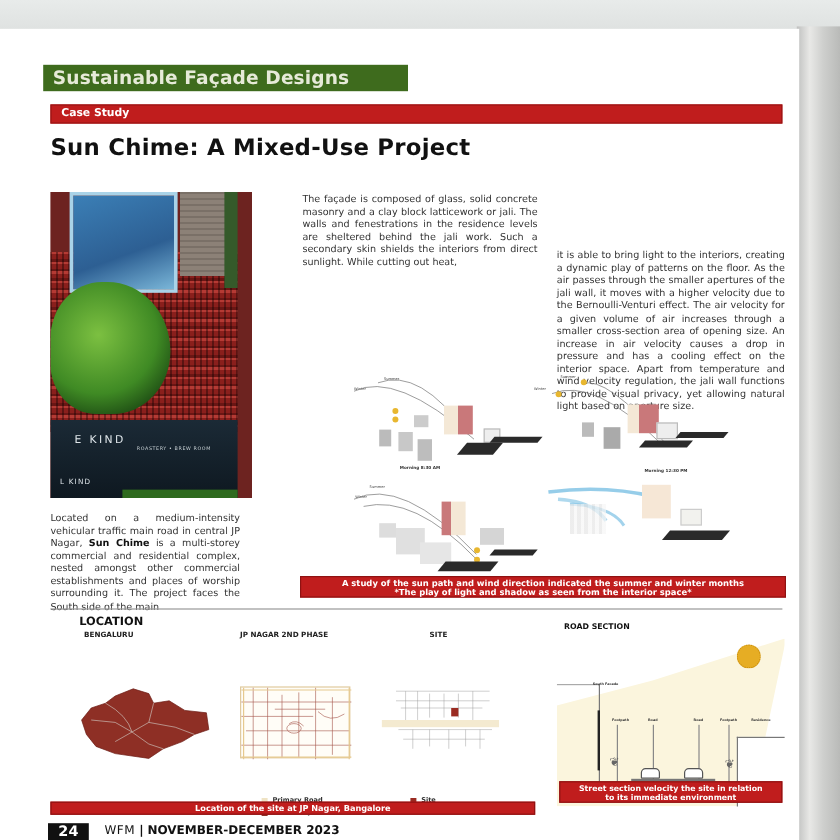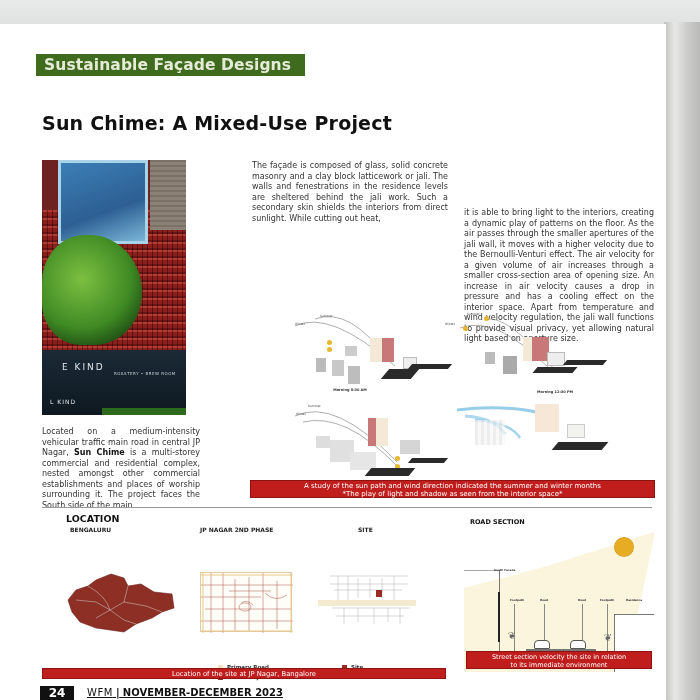--- a/index.html
+++ b/index.html
@@ -2,30 +2,30 @@
 <html><head>
 <meta charset="utf-8">
 <style>
   * { box-sizing: border-box; margin: 0; padding: 0; }
   html, body { width: 700px; height: 700px; overflow: hidden; }
   body { background: #d9dbd9; position: relative; font-family: "DejaVu Sans", sans-serif; }
   .topstrip { position: absolute; left: 0; top: 0; width: 700px; height: 24px; background: linear-gradient(#e8ebea, #dfe2e1); }
   .spine { position: absolute; left: 664px; top: 22px; width: 36px; height: 678px; background: linear-gradient(90deg, #bfc0bf 0%, #e8e8e6 30%, #cfd0ce 60%, #b9bab8 100%); }
   .page { position: absolute; left: 0; top: 24px; width: 666px; height: 676px; background: #fff; overflow: hidden; }
 
-  .section-banner { position: absolute; left: 36px; top: 30px; width: 269px; height: 22px; background: #3e6b1d; display: flex; align-items: center; padding-left: 8px; }
+  .section-banner { position: absolute; left: 36px; top: 30px; width: 304px; height: 22px; background: #3e6b1d; display: flex; align-items: center; padding-left: 8px; }
   .section-banner span { font-family: "DejaVu Sans", sans-serif; font-weight: bold; font-size: 15.5px; color: #e6ead8; letter-spacing: 0.1px; }
 
   .case-bar { position: absolute; left: 42px; top: 63px; width: 610px; height: 16px; background: #c01d1d; border: 1px solid #9a1414; display: flex; align-items: center; padding-left: 8px; }
   .case-bar span { font-size: 9px; color: #fff; font-weight: bold; }
 
   .title { position: absolute; left: 42px; top: 88px; font-size: 19px; font-weight: bold; color: #111; letter-spacing: 0.2px; }
   .subtitle { position: absolute; left: 42px; top: 113px; font-size: 13px; font-weight: bold; color: #4a7a1c; }
 
-  .photo { position: absolute; left: 42px; top: 136px; width: 144px; height: 255px; overflow: hidden; background: #6d2320; }
+  .photo { position: absolute; left: 42px; top: 136px; width: 168px; height: 255px; overflow: hidden; background: #6d2320; }
   .photo .brick { position: absolute; left: 0; top: 50px; width: 156px; height: 150px;
      background:
        repeating-linear-gradient(90deg, rgba(0,0,0,0.35) 0 1px, transparent 1px 5px),
        repeating-linear-gradient(0deg, #8a1f1c 0 4px, #b53a34 4px 6px, #6a1614 6px 8px); }
   .photo .glass { position: absolute; left: 16px; top: 0; width: 90px; height: 84px; background: linear-gradient(160deg, #3b7fb6, #2d5f93 60%, #7ab6d8); border: 3px solid #a9d3e8; }
   .photo .stone { position: absolute; left: 108px; top: 0; width: 40px; height: 70px; background: repeating-linear-gradient(0deg, #8c8177 0 3px, #7a7067 3px 5px); }
   .photo .palm { position: absolute; left: 145px; top: 0; width: 11px; height: 80px; background: #355a2a; }
   .photo .tree { position: absolute; left: 0; top: 75px; width: 100px; height: 110px; background: radial-gradient(circle at 40% 40%, #7cc041, #3f8a24 55%, #1e4d14 80%); border-radius: 45% 55% 50% 40%; }
   .photo .shop { position: absolute; left: 0; top: 190px; width: 156px; height: 65px; background: linear-gradient(#1b2a36, #0e1820); }
   .photo .sign1 { position: absolute; left: 20px; top: 202px; font-size: 9px; color: #dfe6ea; letter-spacing: 2px; }
@@ -41,21 +41,21 @@
   b.strong { color: #111; }
 
   .diagrams { position: absolute; left: 250px; top: 288px; width: 405px; height: 170px; }
   .diag { position: absolute; width: 200px; height: 80px; }
   .diag .lbl { position: absolute; left: 0; width: 100%; text-align: center; font-size: 3.5px; font-weight: bold; color: #333; }
   .diag .sm { position: absolute; font-size: 3px; color: #444; }
   .sun { position: absolute; width: 5px; height: 5px; border-radius: 50%; background: #e8b730; }
   .box { position: absolute; }
   .shadow { position: absolute; background: #2a2a2a; transform: skewX(-40deg); }
 
-  .caption-bar { position: absolute; background: #c01d1d; color: #fff; font-weight: normal; text-align: center; border: 1px solid #8f1212; }
+  .caption-bar { position: absolute; background: #c01d1d; color: #fff; font-weight: bold; text-align: center; border: 1px solid #8f1212; }
   .cap1 { left: 250px; top: 456px; width: 405px; height: 18px; font-size: 7px; line-height: 8px; padding-top: 1px; }
 
   .divider { position: absolute; left: 42px; top: 483px; width: 610px; height: 1px; background: #999; }
 
   .loc-title { position: absolute; left: 66px; top: 489px; font-size: 9.5px; font-weight: bold; color: #111; }
   .loc-sub { position: absolute; font-size: 6px; font-weight: bold; color: #222; }
 
   .map-blr { position: absolute; left: 66px; top: 548px; width: 110px; height: 62px; }
   .map-jp { position: absolute; left: 200px; top: 548px; width: 92px; height: 60px; border: 1px solid #e0caa0; background: #fffdf7; }
   .map-site { position: absolute; left: 318px; top: 548px; width: 98px; height: 58px; background: #fff; }
@@ -66,36 +66,39 @@
   .road-title { position: absolute; left: 470px; top: 494px; font-size: 6.5px; font-weight: bold; color: #111; }
   .road-sec { position: absolute; left: 464px; top: 508px; width: 190px; height: 140px; overflow: hidden; }
   .beam { position: absolute; left: 0; top: 0; width: 190px; height: 140px; background: #fbf5dd;
     clip-path: polygon(42% 25%, 100% 0%, 100% 4%, 85% 100%, 0 100%, 0 40%); }
   .road-sun { position: absolute; left: 150px; top: 5px; width: 20px; height: 20px; border-radius: 50%; background: #e6ad24; border: 1px dotted #c98f12; }
   .rs-lbl { position: absolute; font-size: 2.8px; font-weight: bold; color: #333; }
   .rs-line { position: absolute; width: 1px; background: #888; }
   .cap3 { left: 466px; top: 627px; width: 186px; height: 18px; font-size: 6.5px; line-height: 8px; padding-top: 1px; }
 
   .footer-num { position: absolute; left: 40px; top: 686px; width: 34px; height: 14px; background: #111; color: #fff; font-weight: bold; font-size: 12px; line-height: 14px; text-align: center; }
-  .footer-text { position: absolute; left: 87px; top: 687px; font-size: 10px; color: #111; text-decoration: underline; }
+  .footer-text { position: absolute; left: 87px; top: 687px; font-size: 10px; color: #111; }
   .footer-text .mag { font-weight: normal; letter-spacing: 0.5px; }
   .footer-text .date { font-weight: bold; }
 </style>
 </head>
 <body>
 
 <div class="topstrip"></div>
 <div class="spine"></div>
 
 <div class="page">
 
   <div class="section-banner">
     <span>Sustainable Façade Designs</span>
   </div>
 
+  <div class="case-bar">
+    <span>Case Study</span>
+  </div>
 
   <div class="title">Sun Chime: A Mixed-Use Project</div>
 
   <div class="photo">
     <div class="brick"></div>
     <div class="stone"></div>
     <div class="glass"></div>
     <div class="palm"></div>
     <div class="tree"></div>
     <div class="shop"></div>

